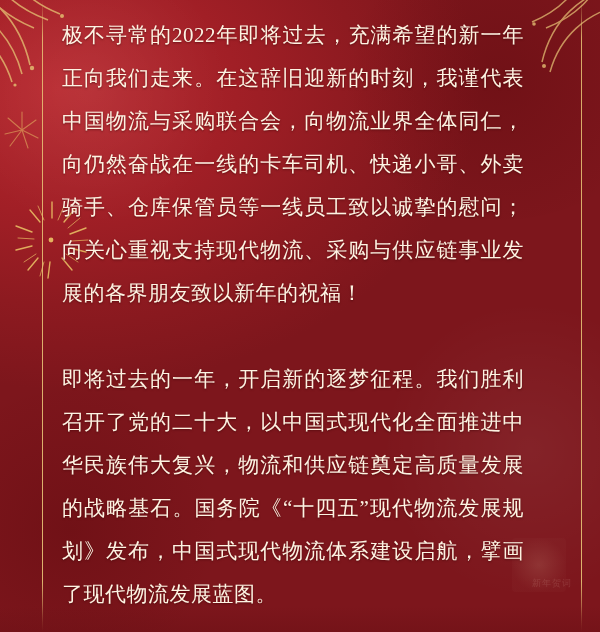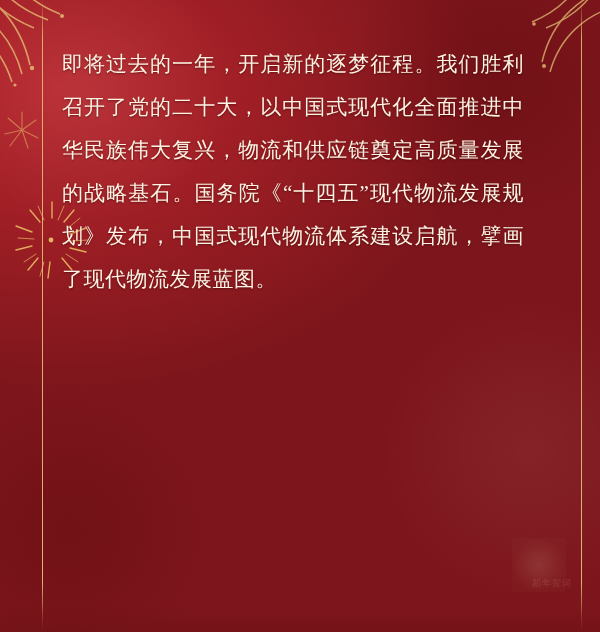--- a/index.html
+++ b/index.html
@@ -198,20 +198,21 @@
       <line x1="20" y1="30" x2="8" y2="46"></line>
       <line x1="20" y1="30" x2="3" y2="34"></line>
       <line x1="20" y1="30" x2="6" y2="18"></line>
     </g>
   </svg>
 
   <div class="rule left"></div>
   <div class="rule right"></div>
 
   <div class="content">
+    <p class="para p1">极不寻常的2022年即将过去，充满希望的新一年正向我们走来。在这辞旧迎新的时刻，我谨代表中国物流与采购联合会，向物流业界全体同仁，向仍然奋战在一线的卡车司机、快递小哥、外卖骑手、仓库保管员等一线员工致以诚挚的慰问；向关心重视支持现代物流、采购与供应链事业发展的各界朋友致以新年的祝福！</p>
     <div class="gap"></div>
     <p class="para">即将过去的一年，开启新的逐梦征程。我们胜利召开了党的二十大，以中国式现代化全面推进中华民族伟大复兴，物流和供应链奠定高质量发展的战略基石。国务院《“十四五”现代物流发展规划》发布，中国式现代物流体系建设启航，擘画了现代物流发展蓝图。</p>
   </div>
 
   <div class="watermark"></div>
   <div class="watermark-label">新年贺词</div>
 
   <div class="bottom-fade"></div>
 </div>
 

